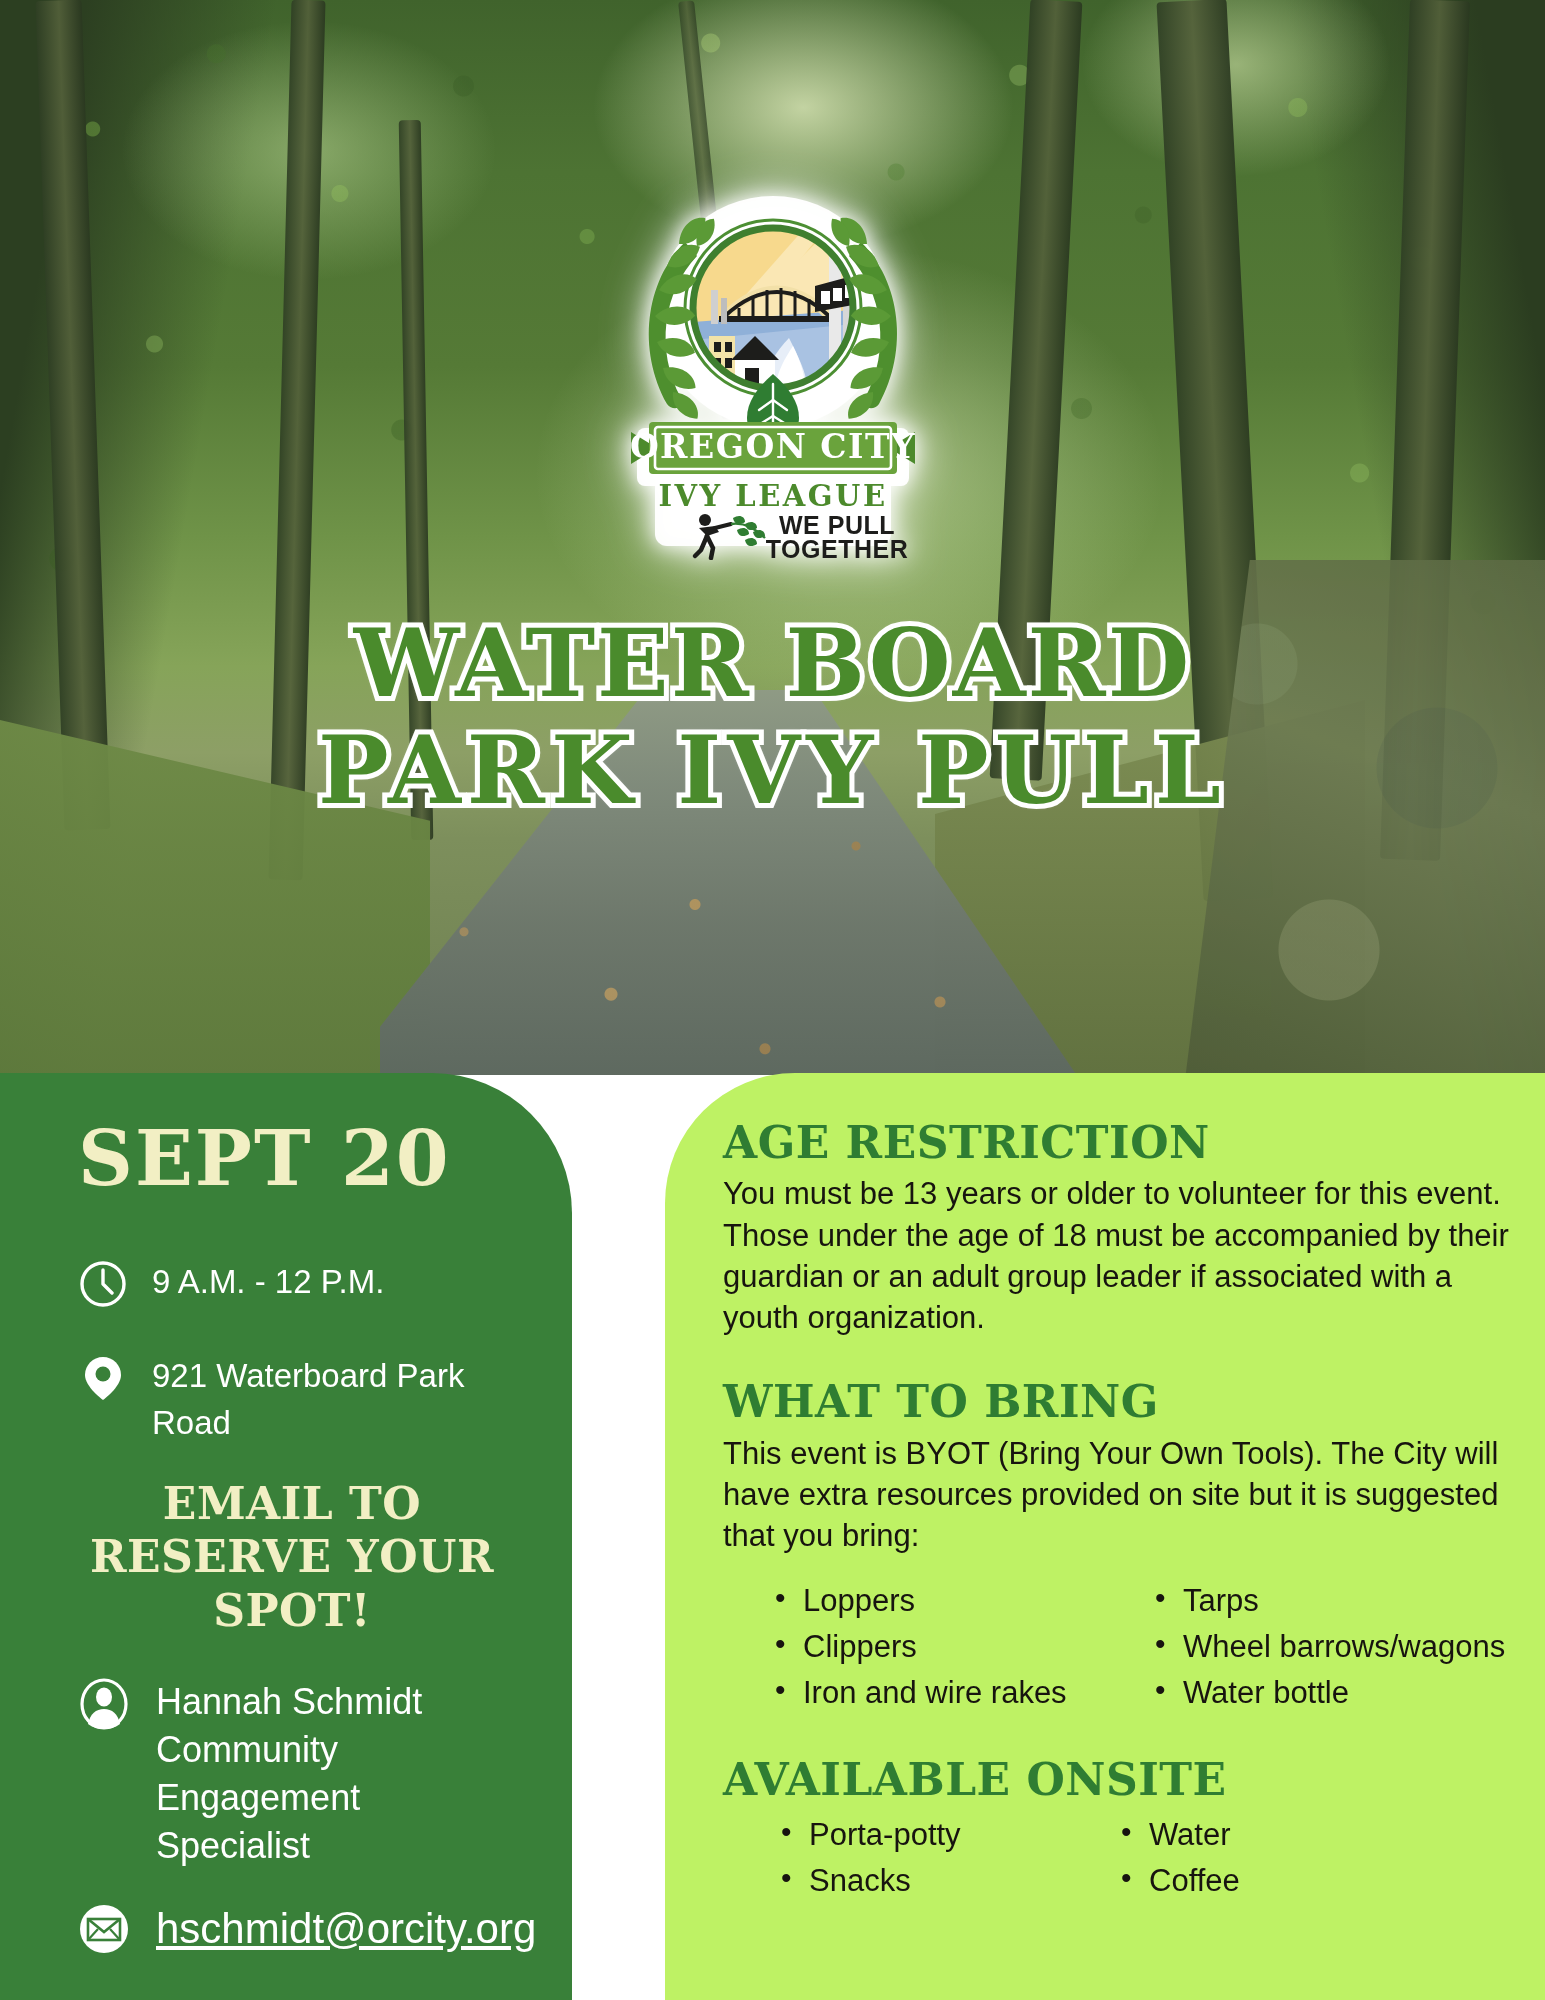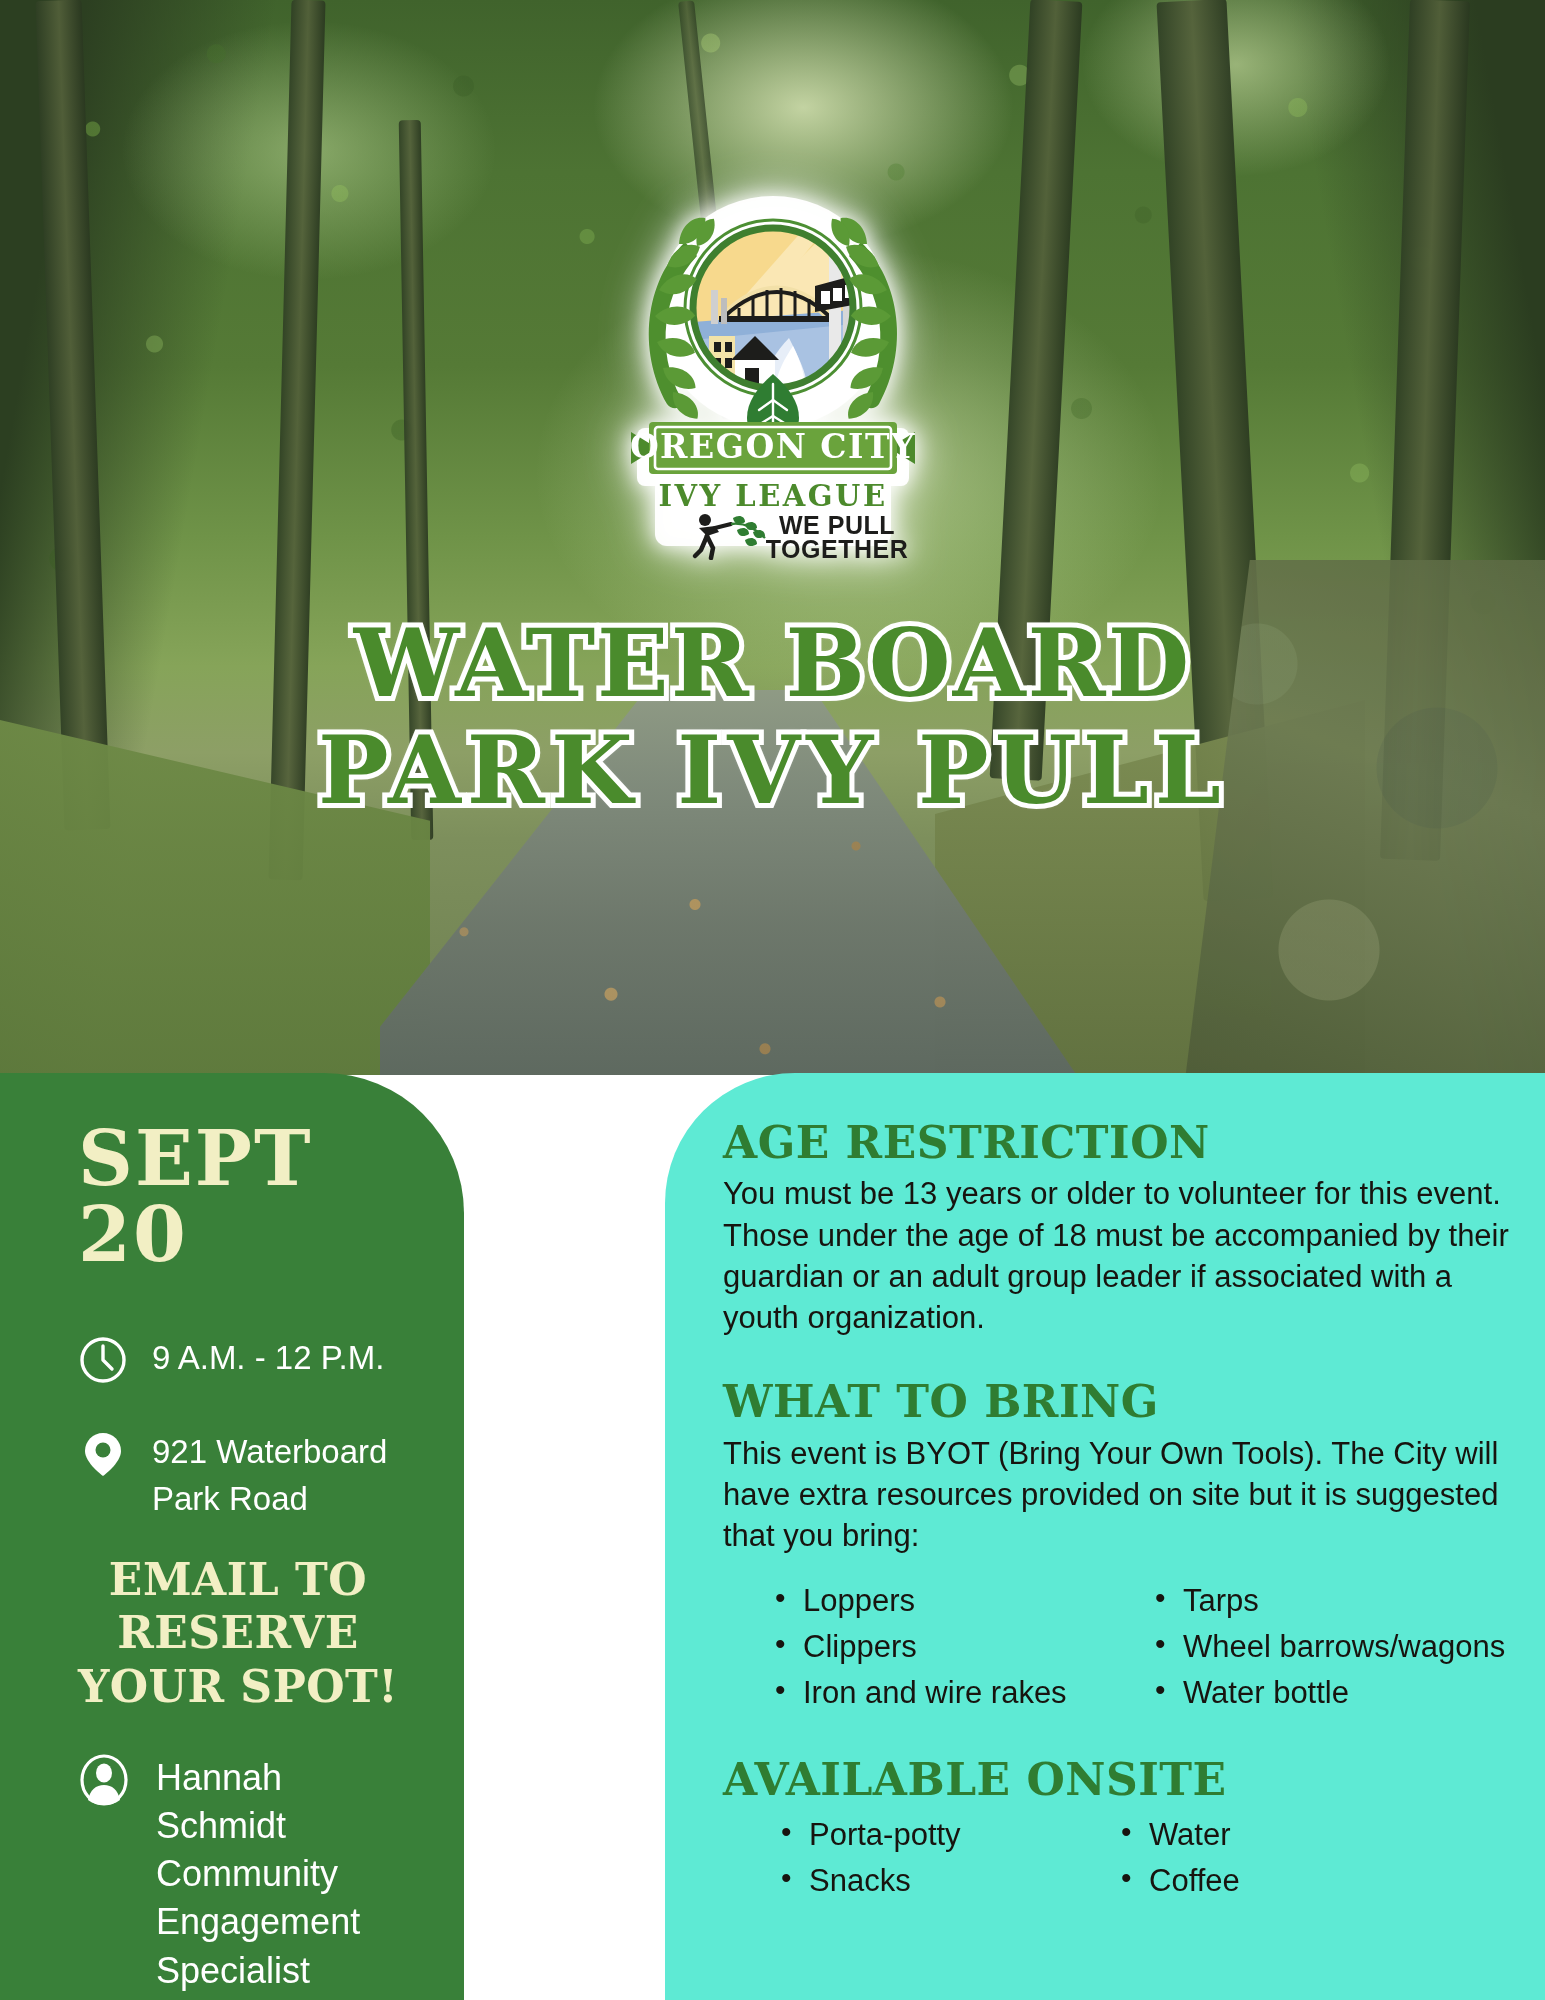--- a/index.html
+++ b/index.html
@@ -128,29 +128,29 @@
     line-height:1.14;
     -webkit-text-stroke:10px #ffffff;
     paint-order:stroke fill;
     text-shadow:0 0 6px rgba(255,255,255,.9);
   }
   .title-line.l2 { letter-spacing:6px; }
 
   
   .panel-left {
     position:absolute; left:0; top:1073px;
-    width:464px; height:927px;
+    width:572px; height:927px;
     background:#398039;
     border-top-right-radius:140px;
     padding:48px 54px 0 78px;
   }
   .panel-right {
     position:absolute; right:0; top:1073px;
     width:880px; height:927px;
-    background:#5eead4;
+    background:#bef264;
     border-top-left-radius:130px;
     padding:46px 34px 0 58px;
   }
 
   
   .date {
     font-family:"DejaVu Serif", serif;
     font-weight:bold;
     font-size:76px;
     color:#f2efc4;

